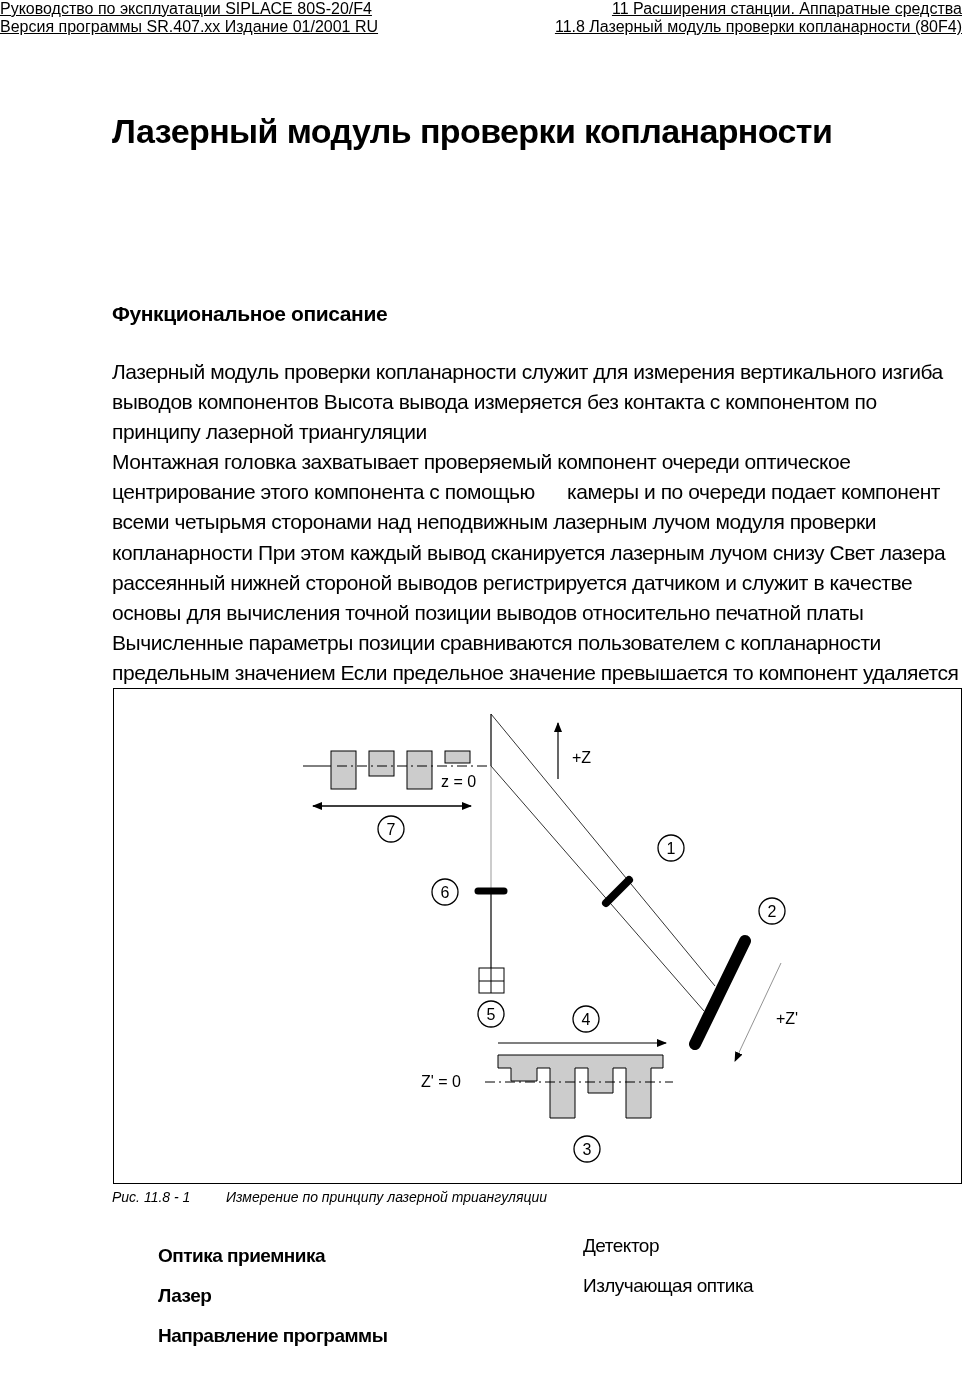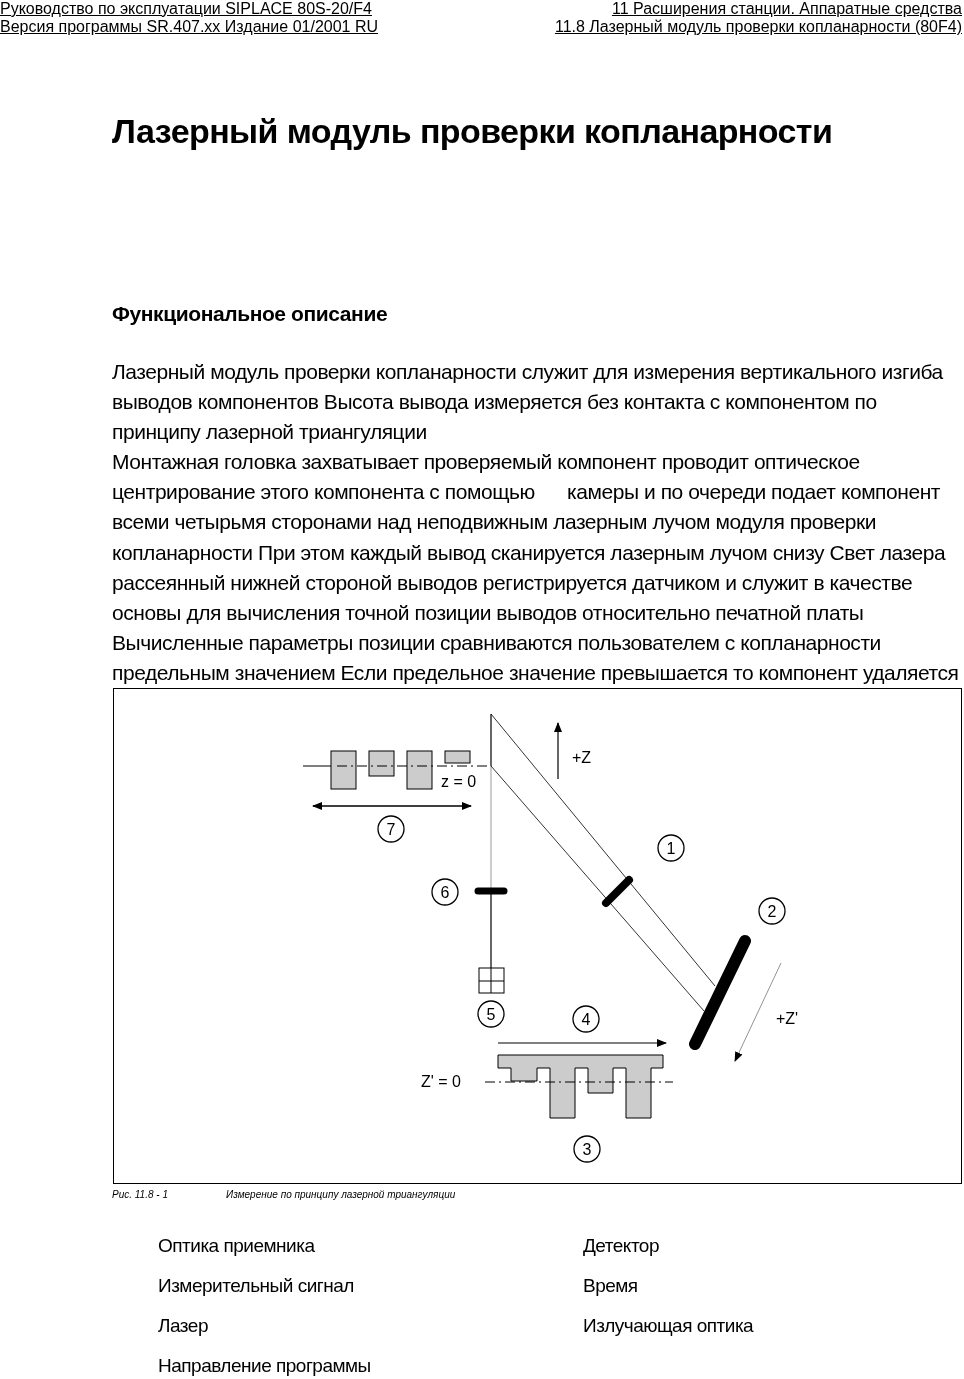--- a/index.html
+++ b/index.html
@@ -23,29 +23,29 @@
       font-size: 21px; line-height: 30.1px; letter-spacing: -0.45px; margin-top: 45px;
     }
     .body-text .line { display: block; white-space: nowrap; }
     .figure {
       position: absolute; left: 113px; top: 688px; width: 847px; height: 494px;
       border: 1.5px solid #000;
     }
     .figure svg { position: absolute; left: -113px; top: -688px; }
     .caption {
       position: absolute; left: 112px; top: 1189px;
-      font-size: 10px; font-style: italic; white-space: nowrap;
+      font-size: 14px; font-style: italic; white-space: nowrap;
     }
     .caption .num { display: inline-block; width: 114px; }
     .legend {
       position: absolute; left: 158px; top: 1233px; width: 760px;
       font-size: 19px; letter-spacing: -0.5px;
     }
     .legend .row { height: 40px; position: relative; }
-    .legend .col-left { position: absolute; left: 0; top: 2px; white-space: nowrap; }
+    .legend .col-left { position: absolute; left: 0; top: 12px; white-space: nowrap; font-weight: bold; }
     .legend .col-right { position: absolute; left: 425px; top: 2px; white-space: nowrap; }
     .dlabel { font-family: "Liberation Sans", sans-serif; font-size: 16px; }
     .circnum { font-family: "Liberation Sans", sans-serif; font-size: 16px; }
   </style>
 </head>
 <body>
 
 <div class="hdr hdr-left">
   <div>Руководство по эксплуатации SIPLACE 80S-20/F4</div>
   <div>Версия программы SR.407.xx  Издание 01/2001 RU</div>
@@ -55,21 +55,21 @@
   <div>11.8 Лазерный модуль проверки копланарности (80F4)</div>
 </div>
 
 <div class="title">Лазерный модуль проверки копланарности</div>
 <div class="subtitle">Функциональное описание</div>
 
 <div class="body-text">
   <span class="line">Лазерный модуль проверки копланарности служит для измерения вертикального изгиба</span>
   <span class="line">выводов компонентов  Высота вывода измеряется без контакта с компонентом по</span>
   <span class="line">принципу лазерной триангуляции</span>
-  <span class="line">Монтажная головка захватывает проверяемый компонент  проводит оптическое</span>
+  <span class="line">Монтажная головка захватывает проверяемый компонент  очереди оптическое</span>
   <span class="line" style="white-space:pre;">центрирование этого компонента с помощью      камеры и по очереди подает компонент</span>
   <span class="line">всеми четырьмя сторонами над неподвижным лазерным лучом модуля проверки</span>
   <span class="line">копланарности  При этом каждый вывод сканируется лазерным лучом снизу  Свет лазера</span>
   <span class="line">рассеянный нижней стороной выводов  регистрируется датчиком и служит в качестве</span>
   <span class="line">основы для вычисления точной позиции выводов относительно печатной платы</span>
   <span class="line">Вычисленные параметры позиции сравниваются пользователем с копланарности</span>
   <span class="line">предельным значением  Если предельное значение превышается  то компонент удаляется</span>
 </div>
 
 <div class="figure">
@@ -163,24 +163,20 @@
 <div class="caption">
   <span class="num">Рис. 11.8 - 1</span><span>Измерение по принципу лазерной триангуляции</span>
 </div>
 
 <div class="legend">
   <div class="row">
     <span class="col-left">Оптика приемника</span>
     <span class="col-right">Детектор</span>
   </div>
   <div class="row">
-    <span class="col-left">Измерительный сигнал</span>
-    <span class="col-right">Время</span>
-  </div>
-  <div class="row">
     <span class="col-left">Лазер</span>
     <span class="col-right">Излучающая оптика</span>
   </div>
   <div class="row">
     <span class="col-left">Направление программы</span>
     <span class="col-right"></span>
   </div>
 </div>
 
 </body></html>

